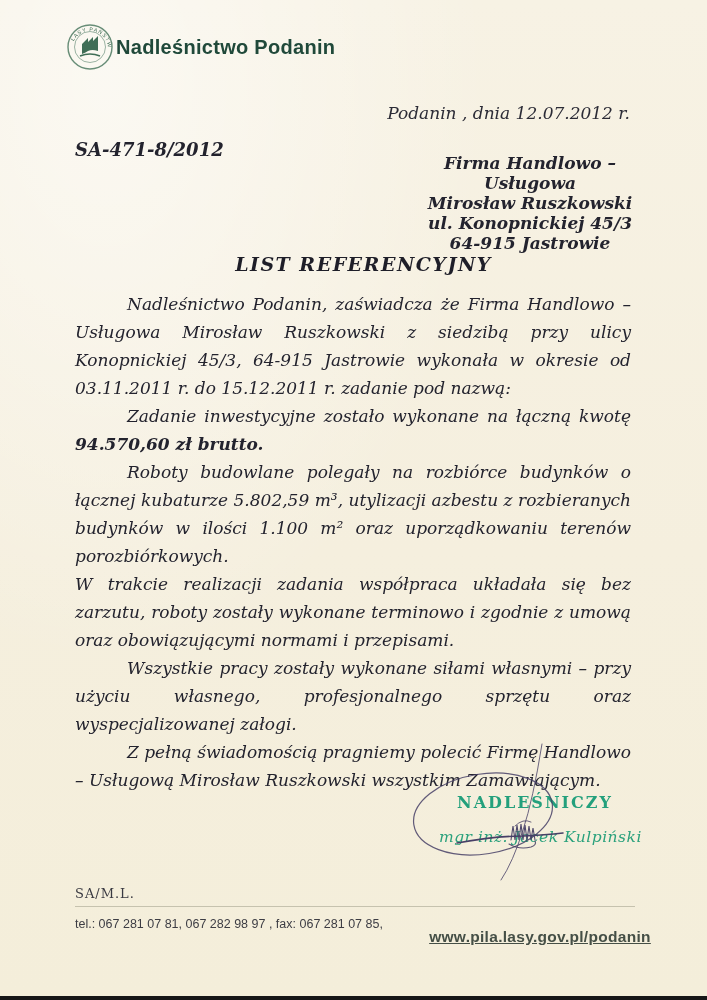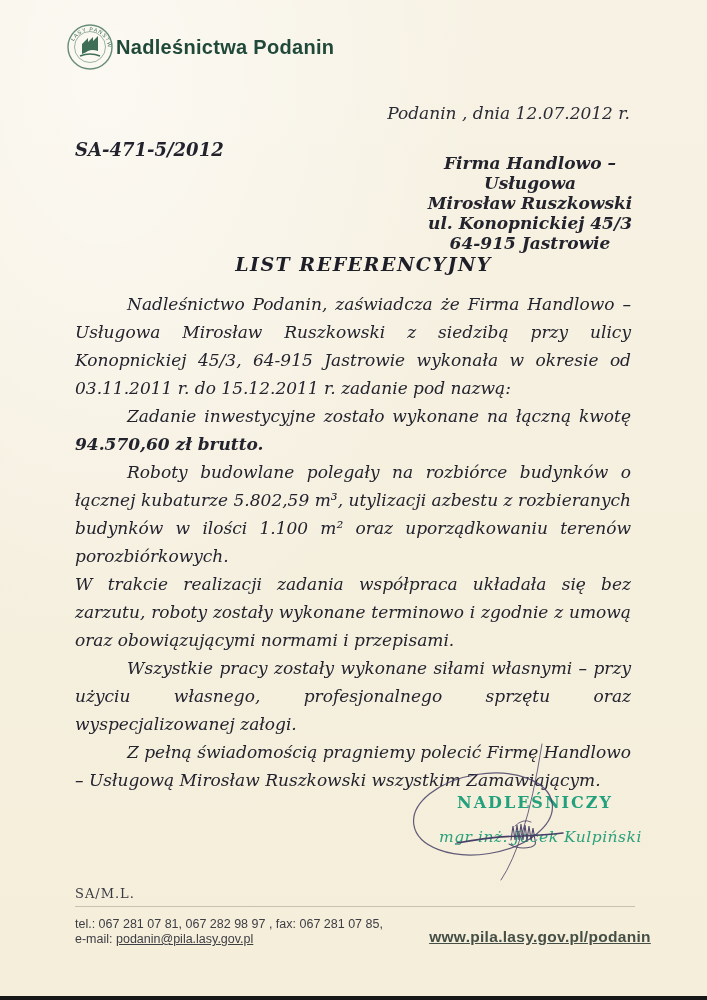--- a/index.html
+++ b/index.html
@@ -77,24 +77,24 @@
       <defs>
           <path id="arcTop" d="M 8 31 A 18 18 0 0 1 44 31"></path>
         </defs>
       <text font-family="Liberation Sans, sans-serif" font-size="5.2" fill="#3a6b52" letter-spacing="1">
         <textPath href="#arcTop" startOffset="14%">LASY PAŃSTWOWE</textPath>
       </text>
       <path d="M 18 36 L 18 26 L 24 20 L 24 24 L 29 19 L 29 23 L 34 18 L 34 33 Q 28 31 24 33 Q 21 35 18 36 Z" fill="#3f6e56"></path>
       <path d="M 16 38 Q 26 34 36 38" stroke="#3f6e56" stroke-width="1.6" fill="none"></path>
     </svg>
   </div>
-  <div class="abs org-name">Nadleśnictwa Podanin</div>
+  <div class="abs org-name">Nadleśnictwo Podanin</div>
 
   <div class="abs place-date">Podanin , dnia 12.07.2012 r.</div>
-  <div class="abs ref-no">SA-471-5/2012</div>
+  <div class="abs ref-no">SA-471-8/2012</div>
 
   <div class="abs recipient">
     <div>Firma Handlowo – Usługowa</div>
     <div>Mirosław Ruszkowski</div>
     <div>ul. Konopnickiej 45/3</div>
     <div>64-915 Jastrowie</div>
   </div>
 
   <div class="abs doc-title">LIST REFERENCYJNY</div>
 
@@ -119,18 +119,17 @@
         <path d="M 114 104 q 10 6 22 3 q 6 -2 4 -6" stroke-width="1.1" opacity="0.9"></path>
         <path d="M 120 86 q 8 -8 16 -4" stroke-width="1" opacity="0.8"></path>
       </g>
     </svg>
   </div>
 
   <div class="abs initials">SA/M.L.</div>
   <div class="abs foot-rule"></div>
   <div class="abs foot-address">
     <div>tel.:  067 281 07 81, 067 282 98 97 , fax: 067 281 07 85,</div>
-    <div><span>e-mail: </span><span class="email">podanin@pila.lasy.gov.pl</span></div>
   </div>
   <div class="abs website">www.pila.lasy.gov.pl/podanin</div>
 
   <div class="abs bottom-strip"></div>
 </div>
 
 </body></html>

